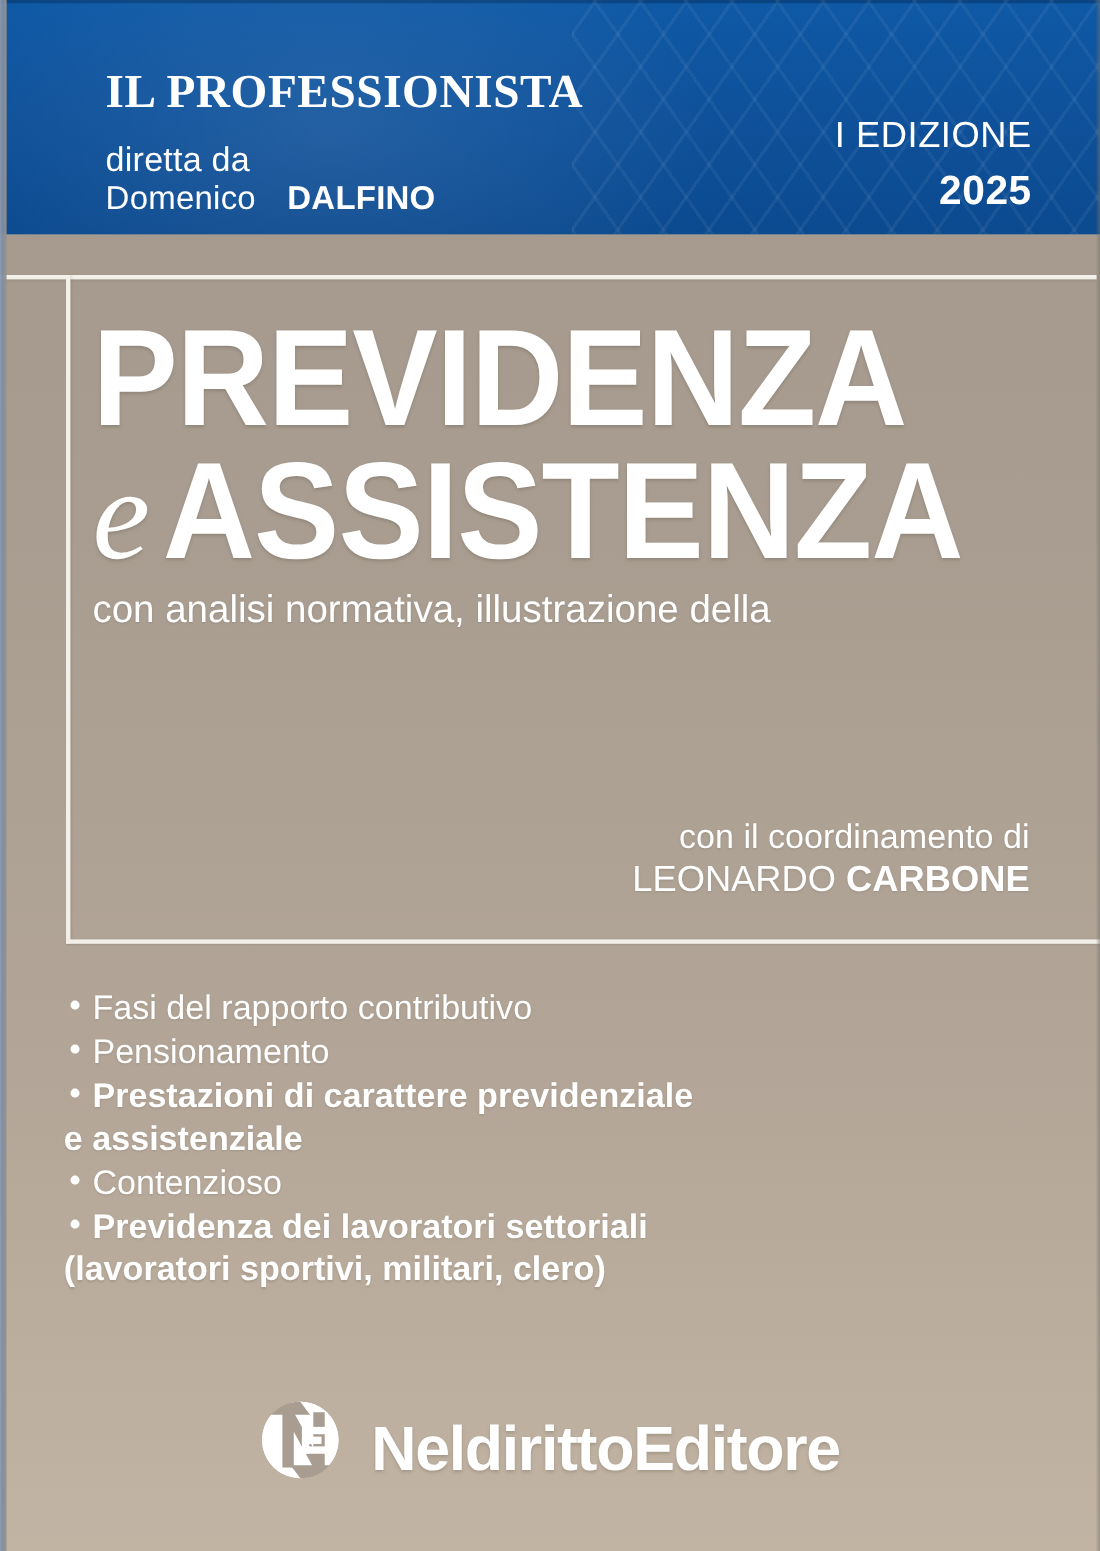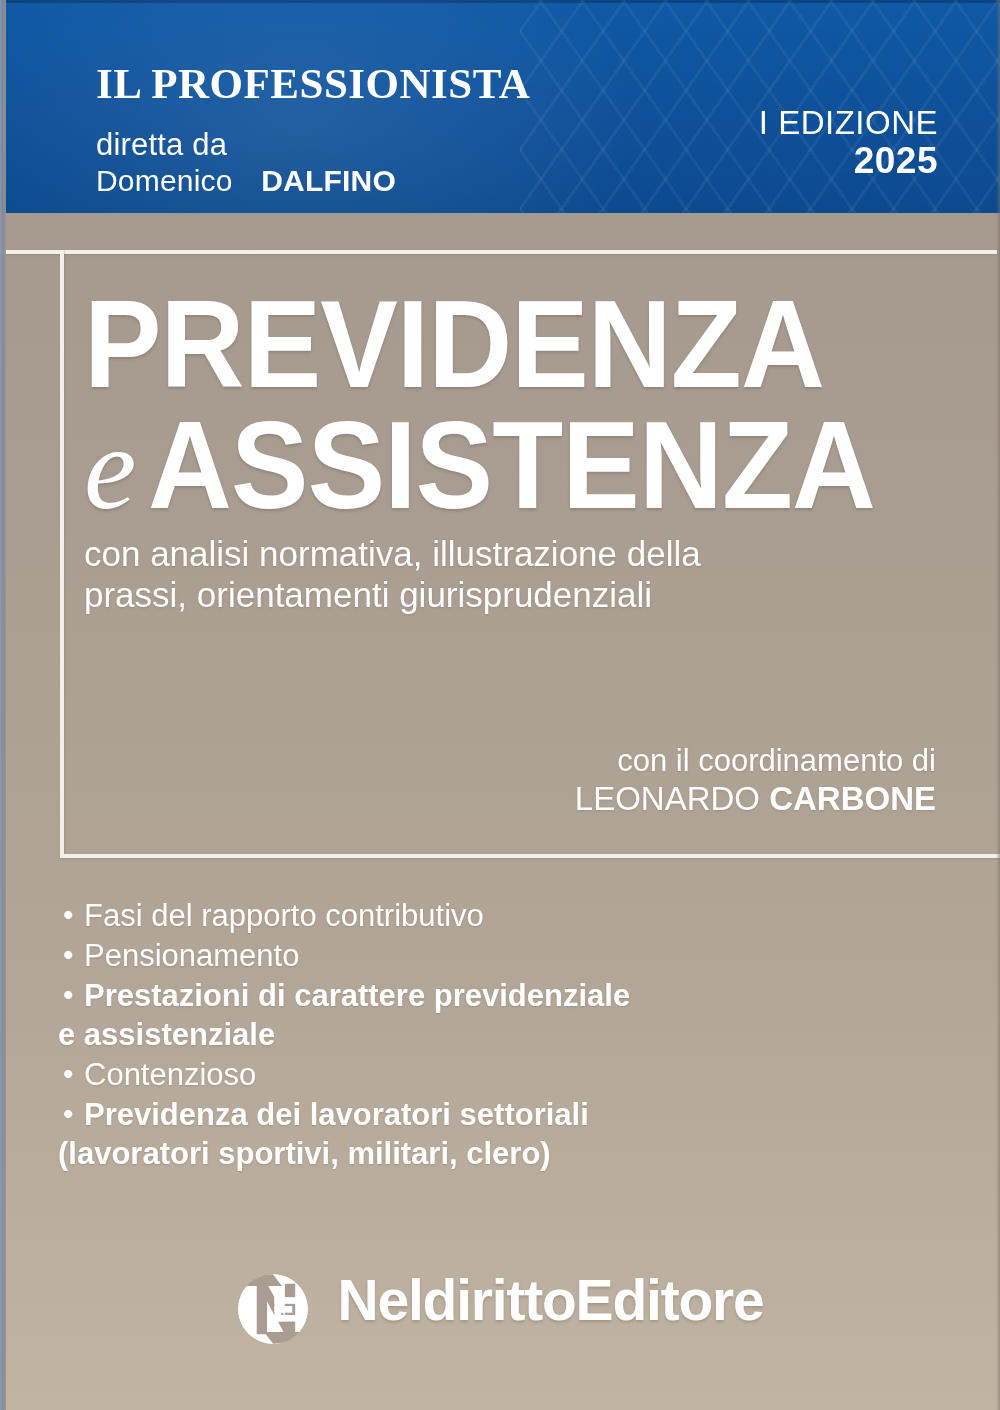--- a/index.html
+++ b/index.html
@@ -90,21 +90,21 @@
   .edition-block {
     position:absolute; right:62px; top:106px; z-index:5;
     text-align:right;
   }
   .edition-line {
     font-size:33px; font-weight:400; color:#ffffff;
     letter-spacing:.5px; line-height:1.05;
   }
   .edition-year {
     font-size:37px; font-weight:700; color:#ffffff;
-    letter-spacing:.5px; line-height:1.1; margin-top:0;
+    letter-spacing:.5px; line-height:1.1; margin-top:12px;
   }
 
   
   .rule-top {
     position:absolute; left:0; top:250px; width:997px; height:4px;
     background:#f3efe9; z-index:6;
     box-shadow:0 1px 2px rgba(90,80,70,.18);
   }
   .rule-bottom {
     position:absolute; left:60px; top:854px; width:940px; height:4px;
@@ -199,21 +199,21 @@
     flex:1 1 auto;
     font-size:31px; font-weight:400; line-height:1.26; color:#ffffff;
     text-shadow:0 1px 2px rgba(85,75,65,.2);
   }
   .bullet-text.just { text-align:justify;font-weight:bold; }
   .bullet-text .cont { display:block; margin-left:-26px; }
 
   
   .logo {
     position:absolute; left:0; right:0; top:1272px; z-index:8;
-    display:flex; align-items:flex-start; justify-content:center; gap:27px;
+    display:flex; align-items:flex-end; justify-content:center; gap:27px;
   }
   .logo-mark { width:74px; height:74px; display:block; }
   .logo-text {
     font-size:57px; font-weight:700; color:#ffffff;
     letter-spacing:-1.2px; line-height:1;
     text-shadow:0 2px 3px rgba(85,75,65,.25);
   }
 </style>
 </head>
 <body>
@@ -248,21 +248,20 @@
   <div class="rule-bottom"></div>
 
   <div class="title-area">
     <div class="t-line1">PREVIDENZA</div>
     <div class="t-line2">
       <span class="t-e">e</span>
       <span class="t-assist">ASSISTENZA</span>
     </div>
     <div class="subtitle">
       <span>con analisi normativa, illustrazione della</span>
-      <span class="lastline">prassi, orientamenti giurisprudenziali</span>
     </div>
   </div>
 
   <div class="coord">
     <div class="coord-l1">con il coordinamento di</div>
     <div class="coord-l2">
       <span>LEONARDO </span><b>CARBONE</b>
     </div>
   </div>
 

